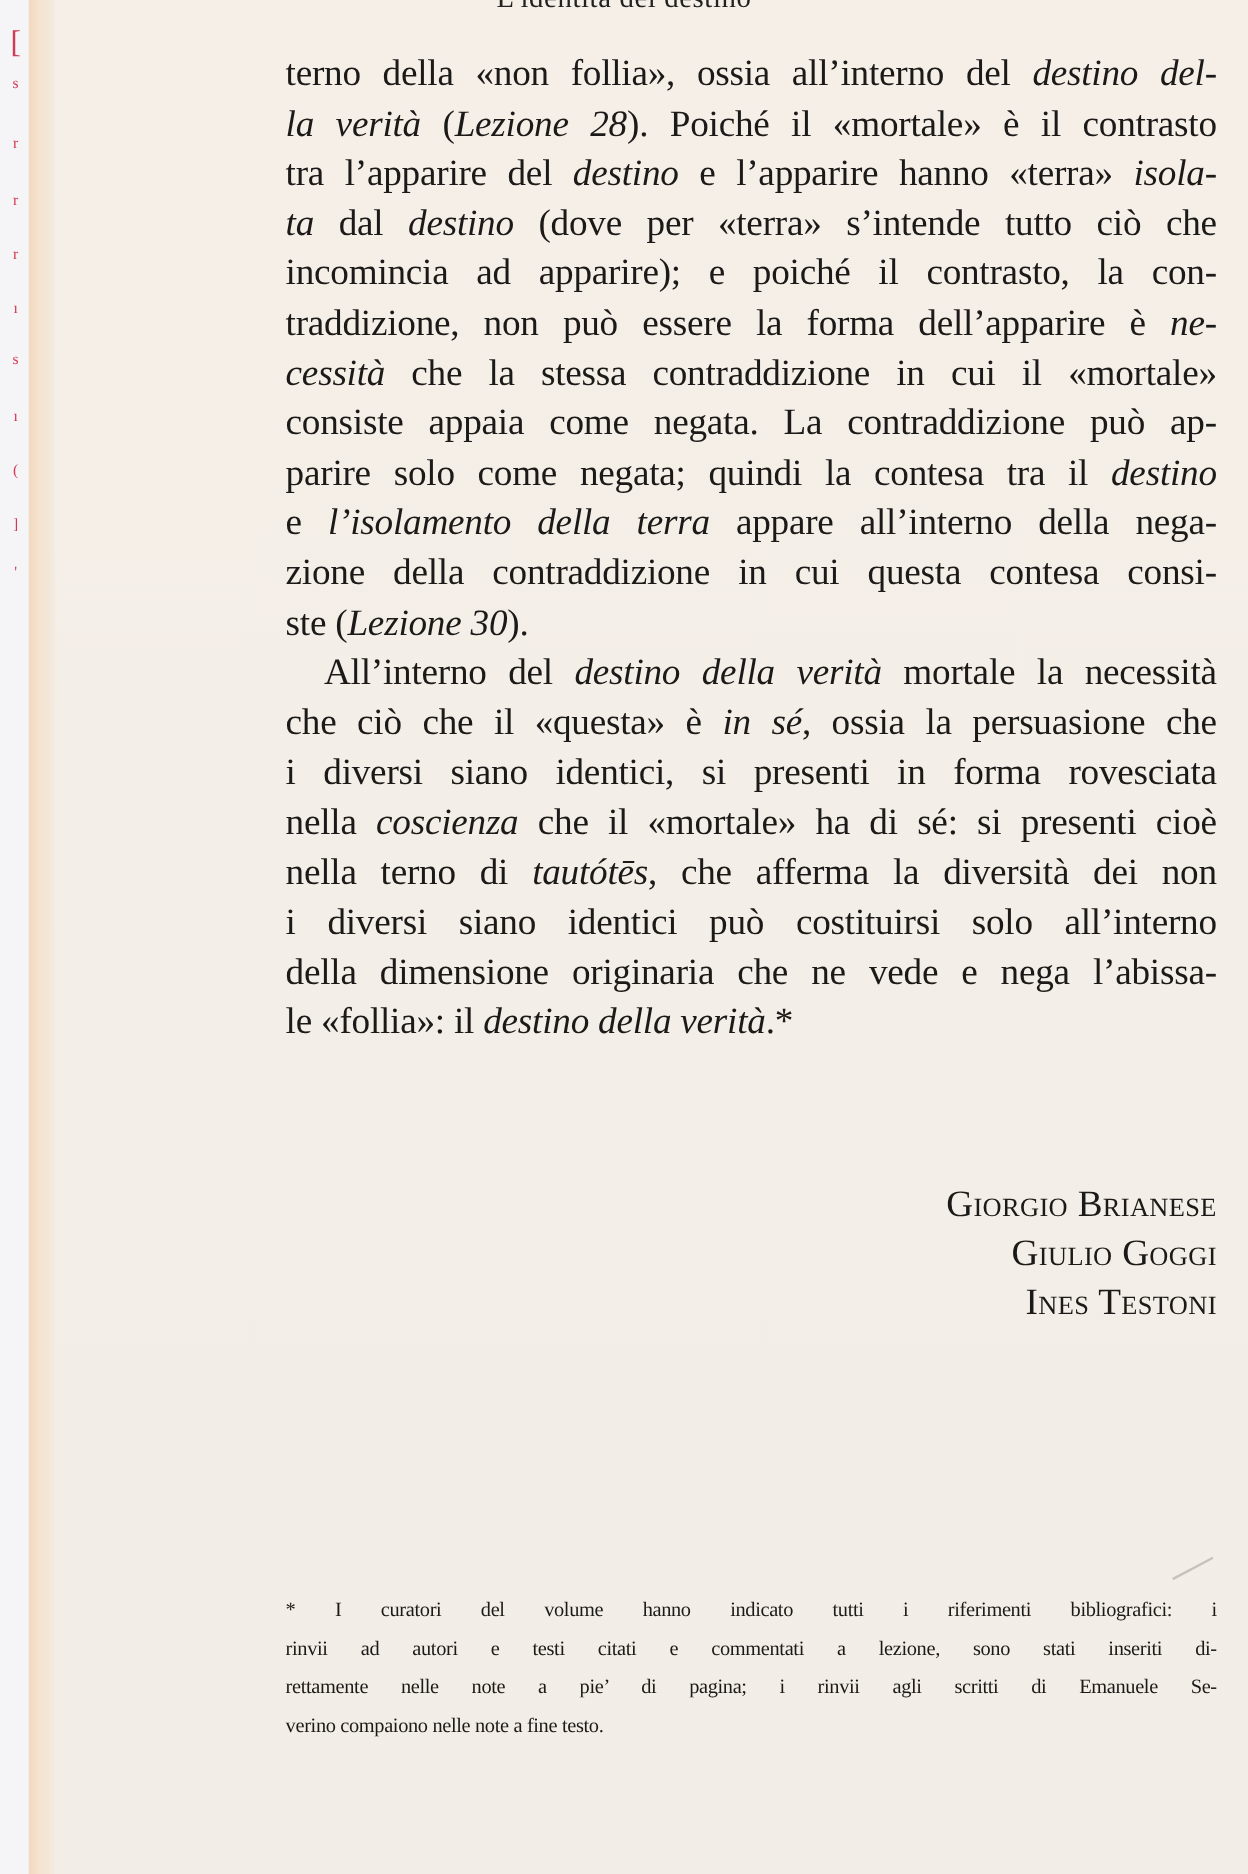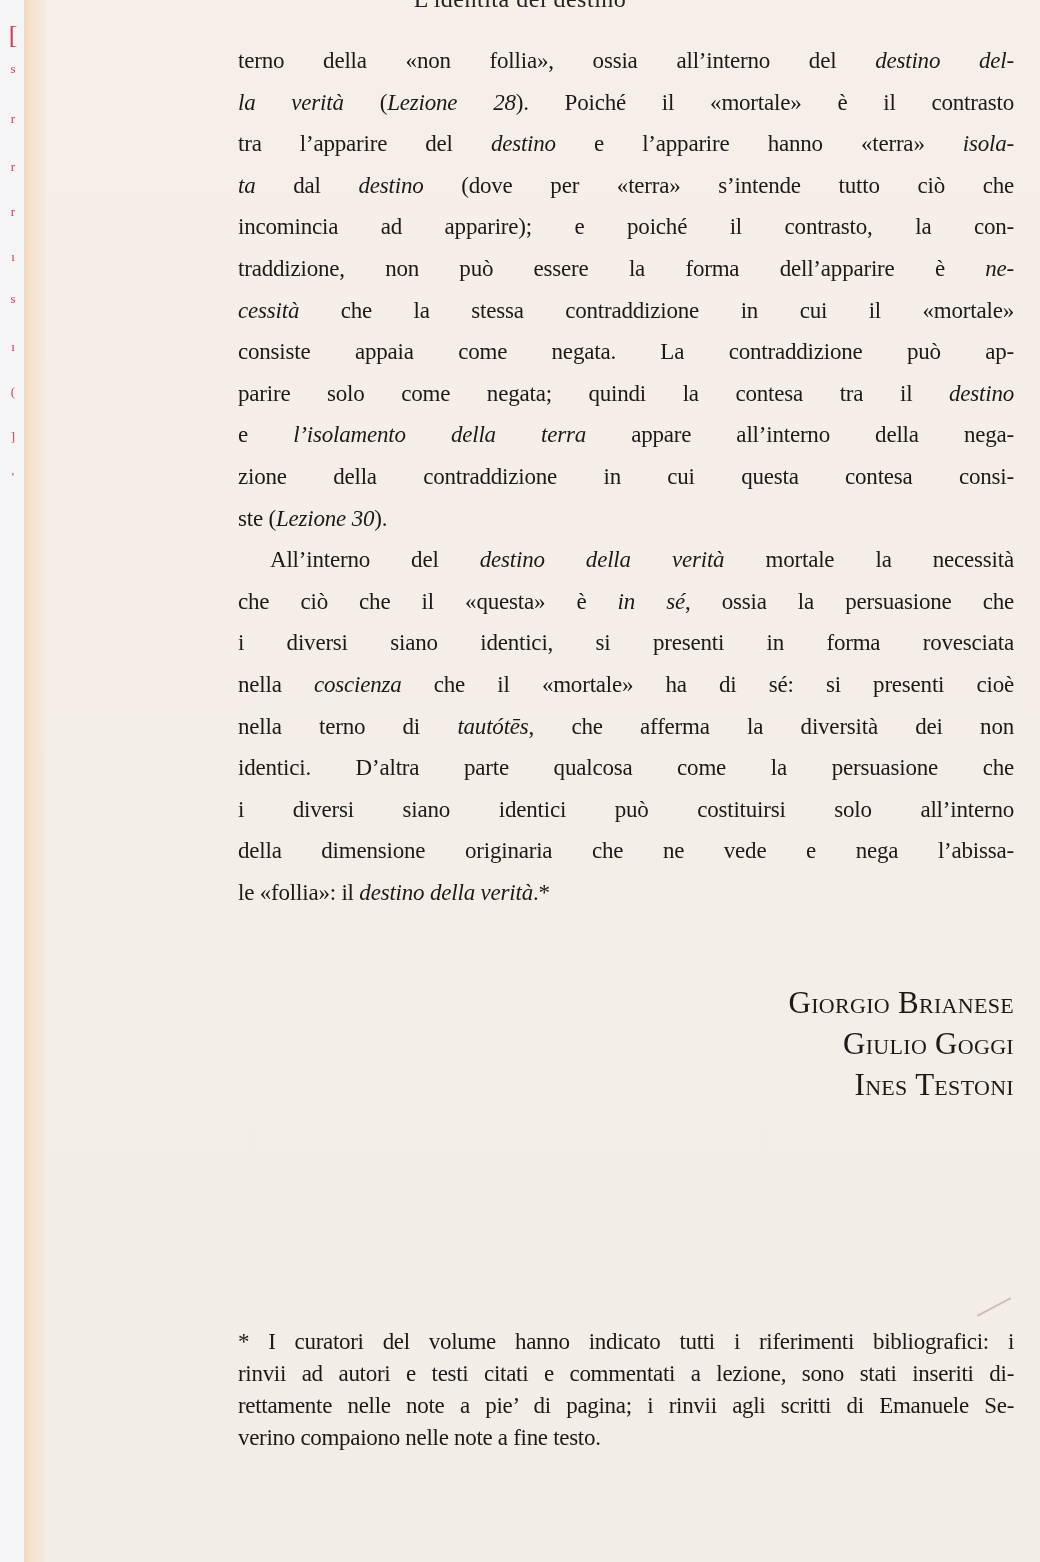--- a/index.html
+++ b/index.html
@@ -28,39 +28,39 @@
     background: linear-gradient(to bottom, #f5efe7 0%, #f3eee7 50%, #f2ede6 100%);
   }
   .running-header {
     position: absolute; left: 0; width: 1040px; top: -14px; text-align: center;
     font-size: 24px; letter-spacing: 0.5px; color: #222;
   }
   .body-text {
     position: absolute; left: 238px; top: 40px; width: 776px;
   }
   .line {
-    display: block; height: 41.6px; line-height: 41.6px; font-size: 23px;
+    display: block; height: 41.6px; line-height: 41.6px; font-size: 31px;
     white-space: nowrap; text-align: justify; text-align-last: justify;
     letter-spacing: -0.2px;
   }
   .line.last { text-align-last: left; }
   .line.indent { padding-left: 32px; }
   .line i { font-style: italic; }
   .signatures {
     position: absolute; right: 26px; top: 982px; text-align: right;
   }
   .sig {
     display: block; font-size: 31px; line-height: 41px; font-variant: small-caps;
     letter-spacing: 0.3px;
   }
   .footnote {
     position: absolute; left: 238px; top: 1326px; width: 776px;
   }
   .fn-line {
-    display: block; height: 32px; line-height: 32px; font-size: 23px;
+    display: block; height: 32px; line-height: 32px; font-size: 17px;
     white-space: nowrap; text-align: justify; text-align-last: justify;
     letter-spacing: -0.3px;
   }
   .fn-line.last { text-align-last: left; }
   .pencil-mark {
     position: absolute; left: 975px; top: 1306px; width: 38px; height: 2px;
     background: #c9c2b8; transform: rotate(-28deg);
   }
 </style>
 </head>
@@ -97,21 +97,20 @@
     <span class="line"><span>consiste appaia come negata. La contraddizione può ap-</span></span>
     <span class="line"><span>parire solo come negata; quindi la contesa tra il </span><i>destino</i></span>
     <span class="line"><span>e </span><i>l’isolamento della terra</i><span> appare all’interno della nega-</span></span>
     <span class="line"><span>zione della contraddizione in cui questa contesa consi-</span></span>
     <span class="line last"><span>ste (</span><i>Lezione 30</i><span>).</span></span>
     <span class="line indent"><span>All’interno del </span><i>destino della verità</i><span> mortale la necessità</span></span>
     <span class="line"><span>che ciò che il «questa» è </span><i>in sé</i><span>, ossia la persuasione che</span></span>
     <span class="line"><span>i diversi siano identici, si presenti in forma rovesciata</span></span>
     <span class="line"><span>nella </span><i>coscienza</i><span> che il «mortale» ha di sé: si presenti cioè</span></span>
     <span class="line"><span>nella terno di </span><i>tautótēs</i><span>, che afferma la diversità dei non</span></span>
-    <span class="line"><span>identici. D’altra parte qualcosa come la persuasione che</span></span>
     <span class="line"><span>i diversi siano identici può costituirsi solo all’interno</span></span>
     <span class="line"><span>della dimensione originaria che ne vede e nega l’abissa-</span></span>
     <span class="line last"><span>le «follia»: il </span><i>destino della verità</i><span>.*</span></span>
   </div>
 
 <div class="signatures">
   <span class="sig">Giorgio Brianese</span>
   <span class="sig">Giulio Goggi</span>
   <span class="sig">Ines Testoni</span>
 </div>

